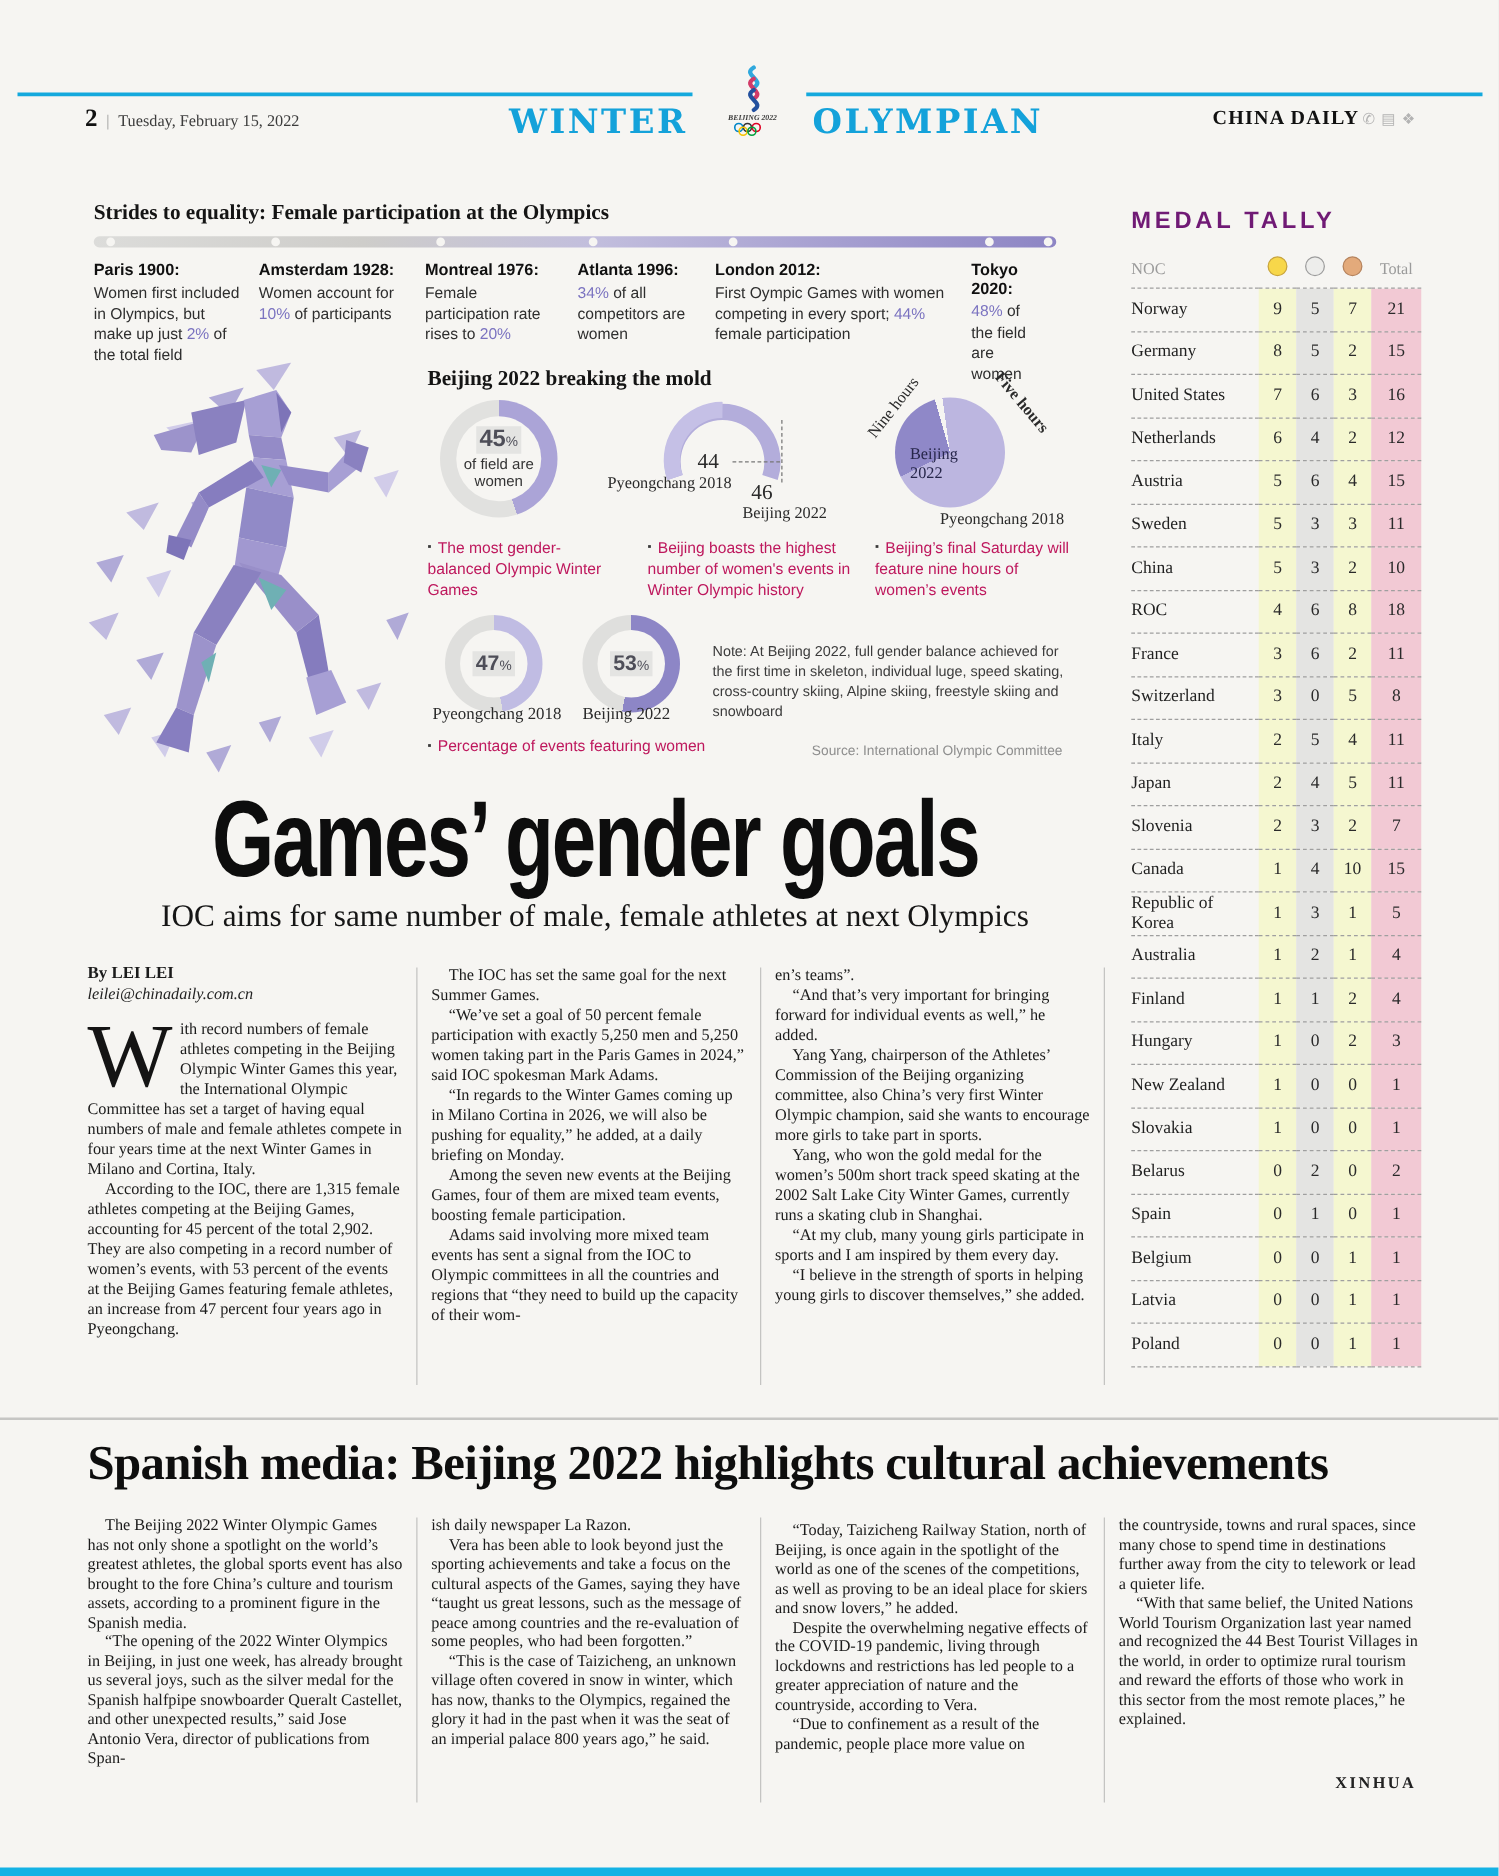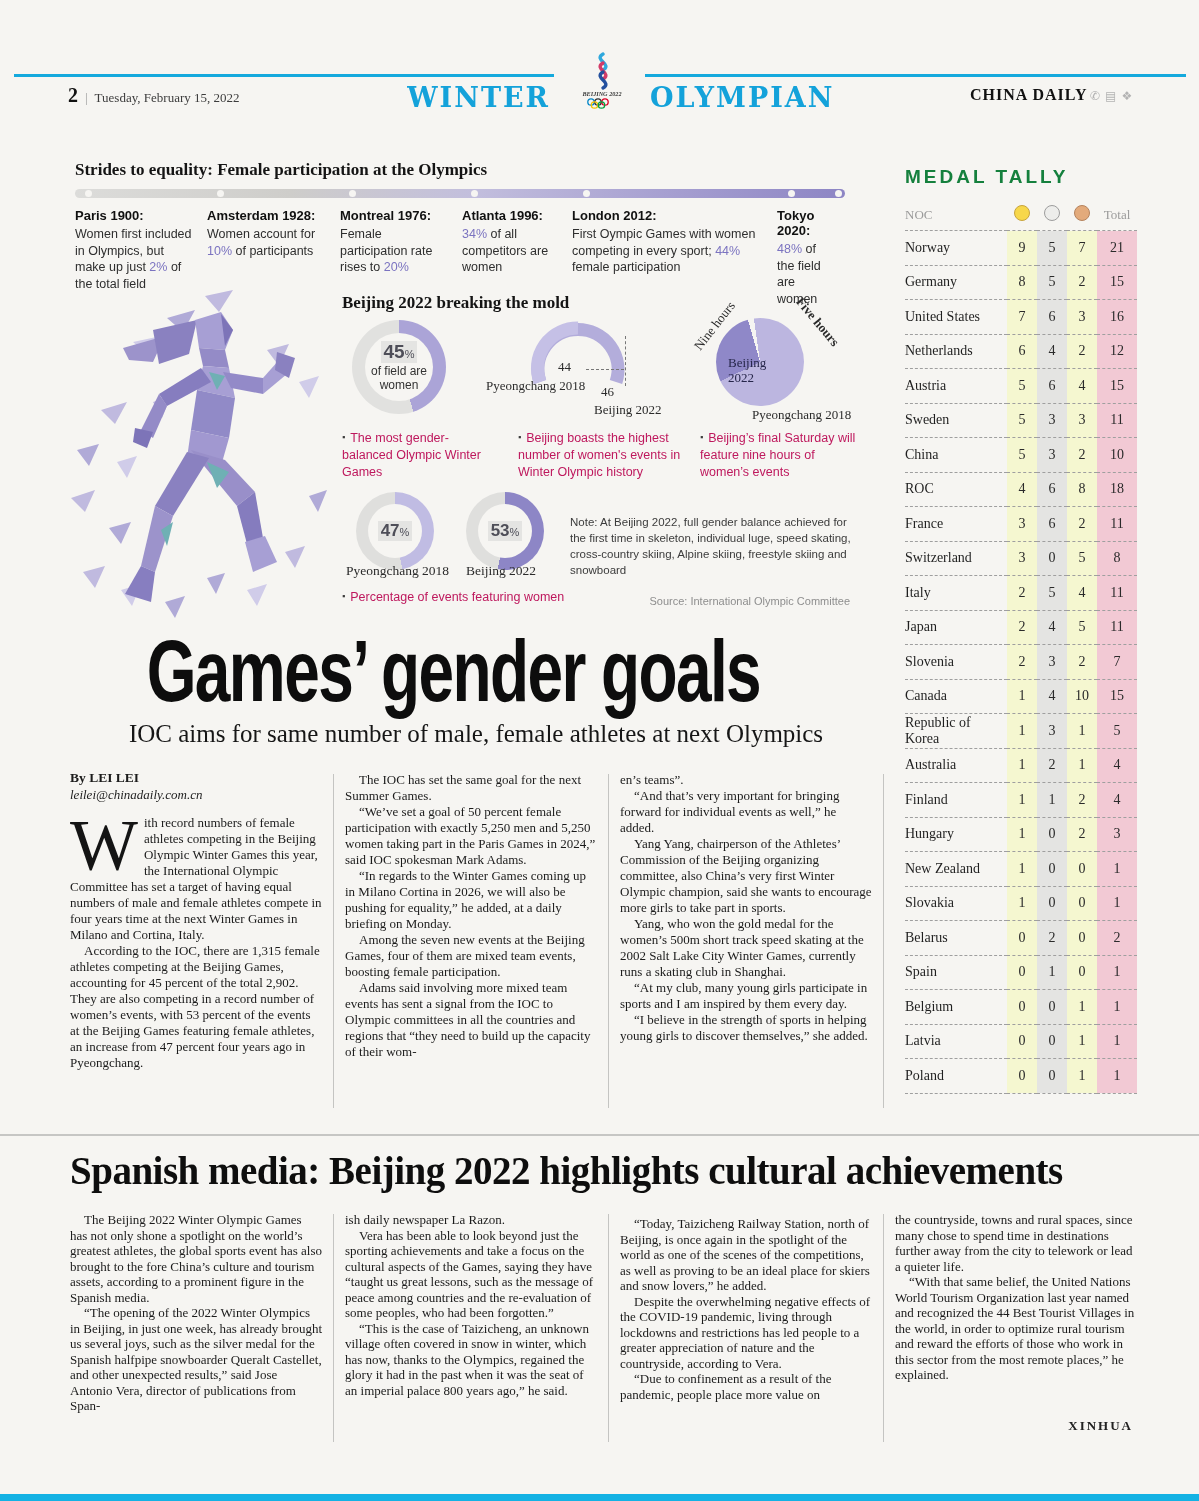--- a/index.html
+++ b/index.html
@@ -33,46 +33,46 @@
   .donut .hole{position:absolute;border-radius:50%;background:#f6f5f2;}
   .donut .ctr{position:absolute;inset:0;display:flex;flex-direction:column;align-items:center;
               justify-content:center;z-index:1;text-align:center;}
   .chip{background:#e4e4e2;padding:0 3px;font-family:"Liberation Sans",sans-serif;color:#4e4e58;}
   .chip b{font-size:19px;font-weight:700;}
   .chip i{font-style:normal;font-size:11px;}
   .donut-lbl{font-family:"Liberation Sans",sans-serif;font-size:12px;line-height:1.15;color:#333;margin-top:2px;}
   .bullet{font-family:"Liberation Sans","DejaVu Sans",sans-serif;font-size:12.5px;line-height:1.35;color:#be185d;}
   .bullet::before{content:"▪";font-size:9px;margin-right:5px;position:relative;top:-2px;color:#3a3a3a;}
   .glabel{font-size:13px;color:#2b2b2b;}
-  .gnum{font-size:13px;color:#2b2b2b;}
+  .gnum{font-size:17px;color:#2b2b2b;}
   .dash-h{border-top:1.5px dashed #777;}
   .dash-v{border-left:1.5px dashed #777;}
   .rot{font-size:13px;color:#2b2b2b;white-space:nowrap;}
   .pie-inner{font-size:13px;line-height:1.15;color:#26264a;z-index:1;}
   .note{font-family:"Liberation Sans",sans-serif;font-size:11.5px;line-height:1.4;color:#3c3c3c;}
   .source{font-family:"Liberation Sans",sans-serif;font-size:11px;color:#8e8e8e;}
 
   
-  .headline{text-align:left;}
+  .headline{text-align:center;}
   .headline span{display:inline-block;font-family:"Liberation Sans","DejaVu Sans",sans-serif;
                  font-weight:700;font-size:80px;letter-spacing:-2px;color:#0d0d0d;
                  transform:scaleX(.8) scaleY(1.08);transform-origin:center;white-space:nowrap;}
   .subhead{text-align:center;font-size:25px;color:#161616;}
   .col{line-height:16px;font-size:13px;}
   .para{margin:0;line-height:16px;}
   .ind{text-indent:14px;}
   #article2 .para{line-height:15.5px;}
   .dropcap{float:left;font-size:72px;line-height:.72;padding:5px 6px 0 0;color:#141414;}
   .byline{font-size:13.5px;font-weight:700;margin:0 0 1px 0;}
   .email{font-size:13px;font-style:italic;margin:0 0 12px 0;color:#222;}
   .vrule{width:1px;background:#c4c4c2;}
 
   
   .tally-title{font-family:"Liberation Sans","DejaVu Sans",sans-serif;font-weight:700;font-size:19px;
-               letter-spacing:3px;color:#15803d;}
+               letter-spacing:3px;color:#701a75;}
   table.tally{border-collapse:collapse;width:232px;table-layout:fixed;}
   table.tally th,table.tally td{border-bottom:1px dashed #9f9f9f;padding:0;}
   table.tally th{height:30px;font-weight:400;vertical-align:middle;}
   table.tally td{height:33.5px;font-size:14px;vertical-align:middle;}
   .th-noc{color:#9b9b9b;font-size:13px;text-align:left;font-family:"Liberation Serif",serif;}
   .th-total{color:#9b9b9b;font-size:13px;text-align:center;}
   .c-noc{text-align:left;font-size:13.5px;color:#1f1f1f;}
   .c-gold,.c-silver,.c-bronze,.c-total{text-align:center;color:#2a2a2a;}
   .c-gold{background:#f5f7d0;}
   .c-silver{background:#e4e4e2;}

